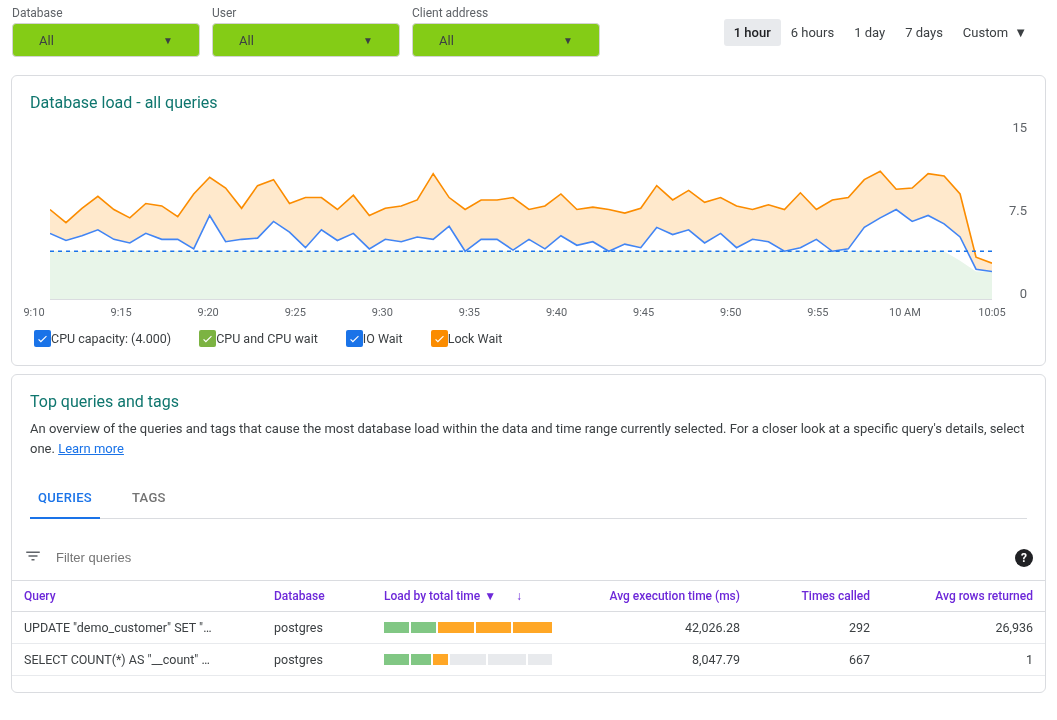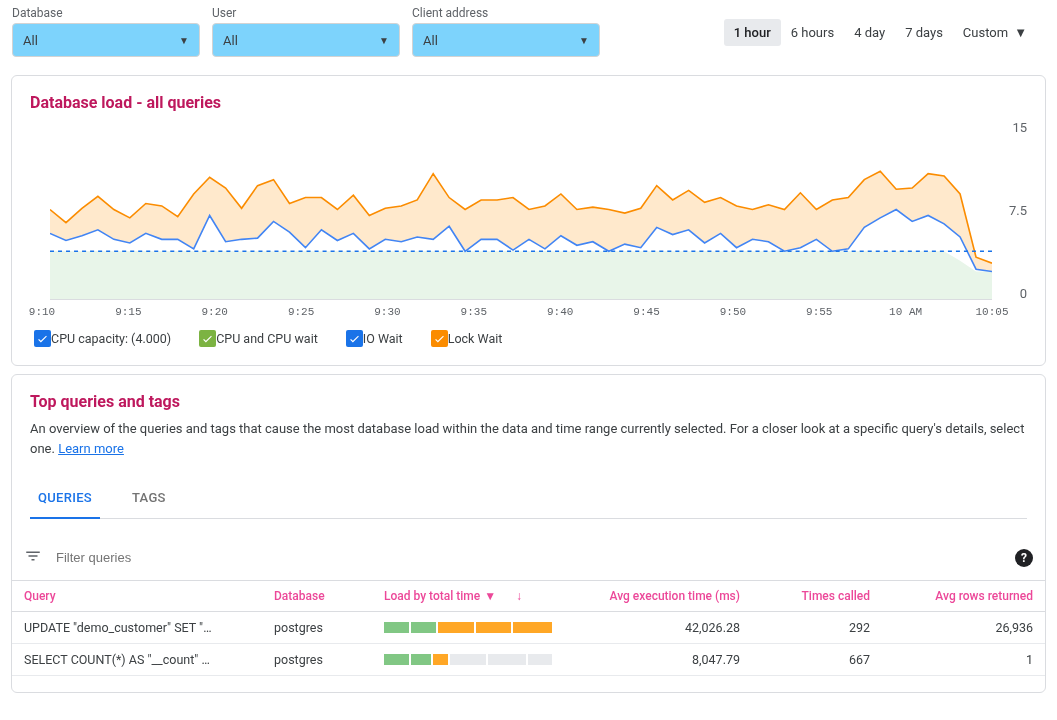--- a/index.html
+++ b/index.html
@@ -1,55 +1,55 @@
 <!DOCTYPE html>
 <html><head>
 <meta charset="utf-8">
 <style>
 * { box-sizing: border-box; margin: 0; padding: 0; }
 body { font-family: Roboto, "Helvetica Neue", Arial, sans-serif; font-size: 13px; color: #202124; background: #fff; width: 1057px; }
 .top-bar { display: flex; align-items: flex-start; gap: 12px; padding: 6px 12px 10px; }
 .filter-group { display: flex; flex-direction: column; }
 .filter-label { font-size: 12px; color: #5f6368; margin-bottom: 3px; }
-.select { width: 188px; height: 34px; border: 1px solid #d3d3d3; border-radius: 4px; background: #7dd3fc; padding: 0 10px; display: flex; align-items: center; justify-content: space-between; cursor: pointer; font-size: 13px; color: #3c4043; }
+.select { width: 188px; height: 34px; border: 1px solid #d3d3d3; border-radius: 4px; background: #84cc16; padding: 0 26px; display: flex; align-items: center; justify-content: space-between; cursor: pointer; font-size: 13px; color: #3c4043; }
 .select .arrow { font-size: 10px; color: #3c4043; }
 .spacer-grow { flex: 1; }
 .time-range { display: flex; align-items: center; margin-top: 13px; padding-right: 8px; }
 .time-item { padding: 6px 10px; font-size: 13px; color: #3c4043; cursor: pointer; border-radius: 3px; }
 .time-item.active { background: #e8eaed; color: #202124; font-weight: 500; }
 .time-custom { display: flex; align-items: center; gap: 6px; padding: 6px 10px; cursor: pointer; color: #3c4043; }
 
 .panel { border: 1px solid #dadce0; border-radius: 6px; margin: 8px 11px; padding: 17px 18px 18px; }
-.panel-title { font-size: 16px; font-weight: 700; color: #be185d; margin-bottom: 8px; }
+.panel-title { font-size: 16px; font-weight: 400; color: #0f766e; margin-bottom: 8px; }
 .panel-desc { font-size: 13px; color: #3c4043; margin-bottom: 8px; line-height: 1.5; }
 .panel-desc a { color: #1a73e8; text-decoration: underline; cursor: pointer; }
 
 .chart-area { height: 198px; width: 100%; position: relative; margin-top: 4px; }
 .y-ticks { position: absolute; right: 0; top: 0; bottom: 18px; width: 30px; }
 .y-tick { position: absolute; right: 0; font-size: 13px; color: #5f6368; transform: translateY(-50%); }
-.x-ticks { position: absolute; left: 12px; right: 35px; bottom: 0; height: 12px; font-family: Liberation Mono, monospace; }
+.x-ticks { position: absolute; left: 4px; right: 35px; bottom: 0; height: 12px; }
 .x-tick { position: absolute; font-size: 11px; color: #5f6368; transform: translateX(-50%); }
 .plot { position: absolute; left: 20px; right: 35px; top: 0; bottom: 18px; border-bottom: 1px solid #dadce0; }
 
 .legend { display: flex; gap: 28px; margin-top: 12px; padding-left: 4px; }
 .legend-item { display: flex; align-items: center; font-size: 12.5px; color: #3c4043; cursor: pointer; }
 .chk { width: 17px; height: 17px; border-radius: 2px; display: flex; align-items: center; justify-content: center; }
 .chk svg { width: 13px; height: 13px; }
 
 .tabs { display: flex; border-bottom: 1px solid #dadce0; gap: 24px; margin-top: 20px; margin-bottom: 0; }
 .tab { padding: 12px 8px; font-size: 13px; font-weight: 500; color: #737373; cursor: pointer; letter-spacing: 0.3px; border-bottom: 2px solid transparent; margin-bottom: -1px; }
 .tab.active { color: #1a73e8; border-bottom-color: #1a73e8; }
 
 .filter-row { display: flex; align-items: center; padding: 12px 12px; gap: 14px; }
 .filter-icon { width: 18px; color: #5f6368; }
 .filter-input { flex: 1; border: none; outline: none; font-size: 13px; color: #5f6368; background: transparent; }
 .help-icon { width: 18px; height: 18px; border-radius: 50%; background: #202124; color: #fff; font-size: 12px; display: flex; align-items: center; justify-content: center; font-weight: 700; }
 
 table { width: 100%; border-collapse: collapse; table-layout: fixed; }
-th { text-align: left; font-size: 12px; font-weight: 500; color: #ec4899; padding: 8px 12px; border-top: 1px solid #dadce0; border-bottom: 1px solid #dadce0; white-space: nowrap; }
+th { text-align: left; font-size: 12px; font-weight: 500; color: #6d28d9; padding: 8px 12px; border-top: 1px solid #dadce0; border-bottom: 1px solid #dadce0; white-space: nowrap; }
 td { font-size: 12.5px; color: #3c4043; padding: 8px 12px; border-bottom: 1px solid #e8eaed; white-space: nowrap; overflow: hidden; text-overflow: ellipsis; }
 th.r, td.r { text-align: right; }
 th.sortcol .sort-wrap { display: inline-flex; align-items: center; gap: 4px; }
 .load-bar { display: flex; height: 11px; width: 170px; }
 .seg { height: 11px; border-right: 2px solid #fff; }
 .seg.green { background: #81c784; }
 .seg.orange { background: #ffa726; }
 .seg.grey { background: #e8eaed; }
 </style>
 </head>
@@ -74,21 +74,21 @@
     <div class="filter-label">Client address</div>
     <div class="select">
       <span>All</span>
       <span class="arrow">▼</span>
     </div>
   </div>
   <div class="spacer-grow"></div>
   <div class="time-range">
     <div class="time-item active">1 hour</div>
     <div class="time-item">6 hours</div>
-    <div class="time-item">4 day</div>
+    <div class="time-item">1 day</div>
     <div class="time-item">7 days</div>
     <div class="time-custom">
       <span>Custom</span>
       <span class="arrow">▼</span>
     </div>
   </div>
 </div>
 
 <div class="panel">
   <div class="panel-title">Database load - all queries</div>

